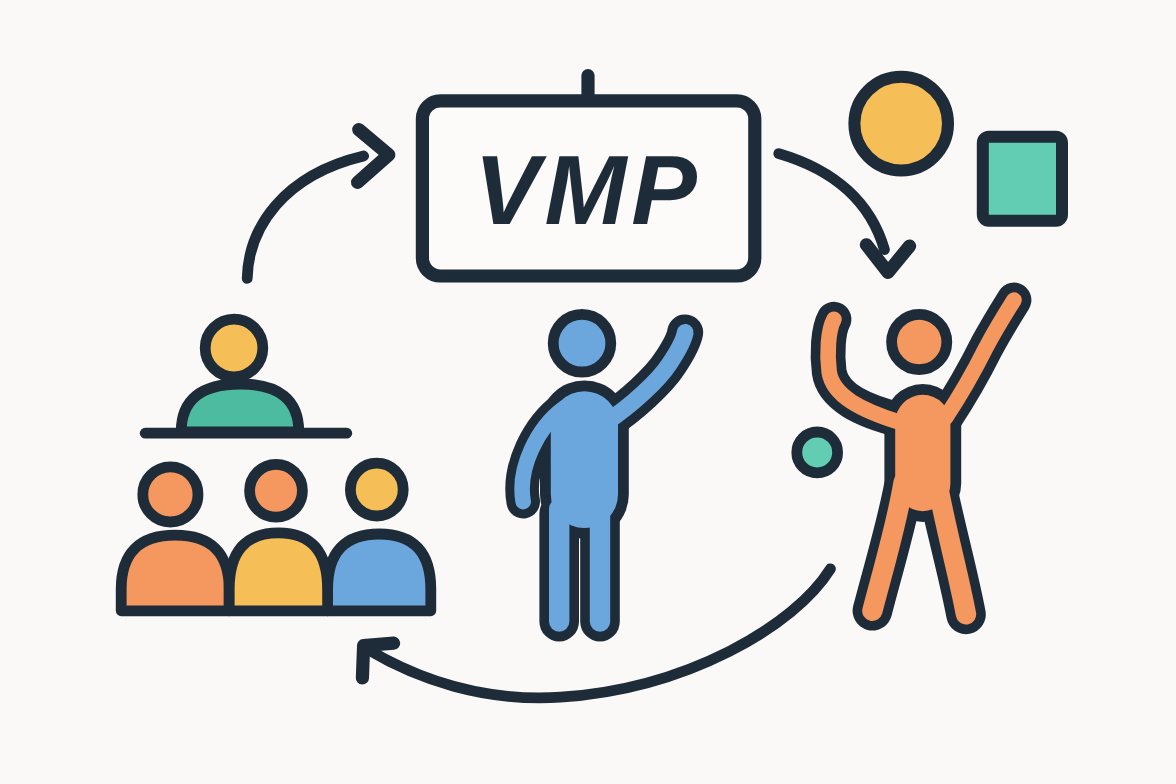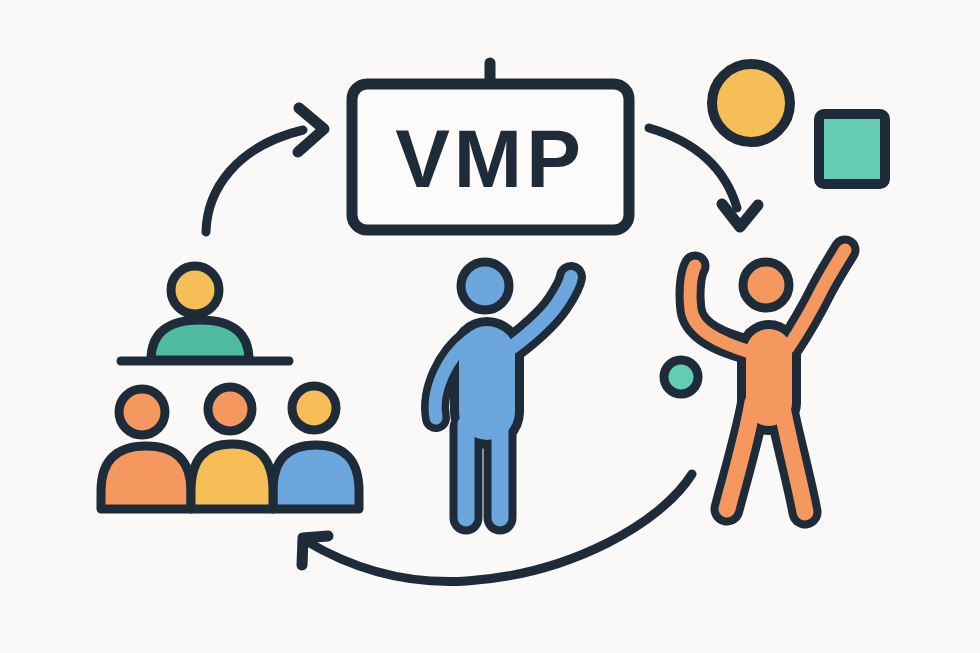--- a/index.html
+++ b/index.html
@@ -6,20 +6,21 @@
   body {
     background: var(--c-background, #FAF9F7);
     font-family: "Liberation Sans", sans-serif;
   }
   .stage {
     position: relative;
     width: 952px;
     height: 653px;
     overflow: hidden;
     background: var(--c-background, #FAF9F7);
+    font-style: italic;
   }
   svg { display: block; }
 
   
   .ln {
     fill: none;
     stroke: var(--c-outline, #1E2B38);
     stroke-linecap: round;
     stroke-linejoin: round;
   }

